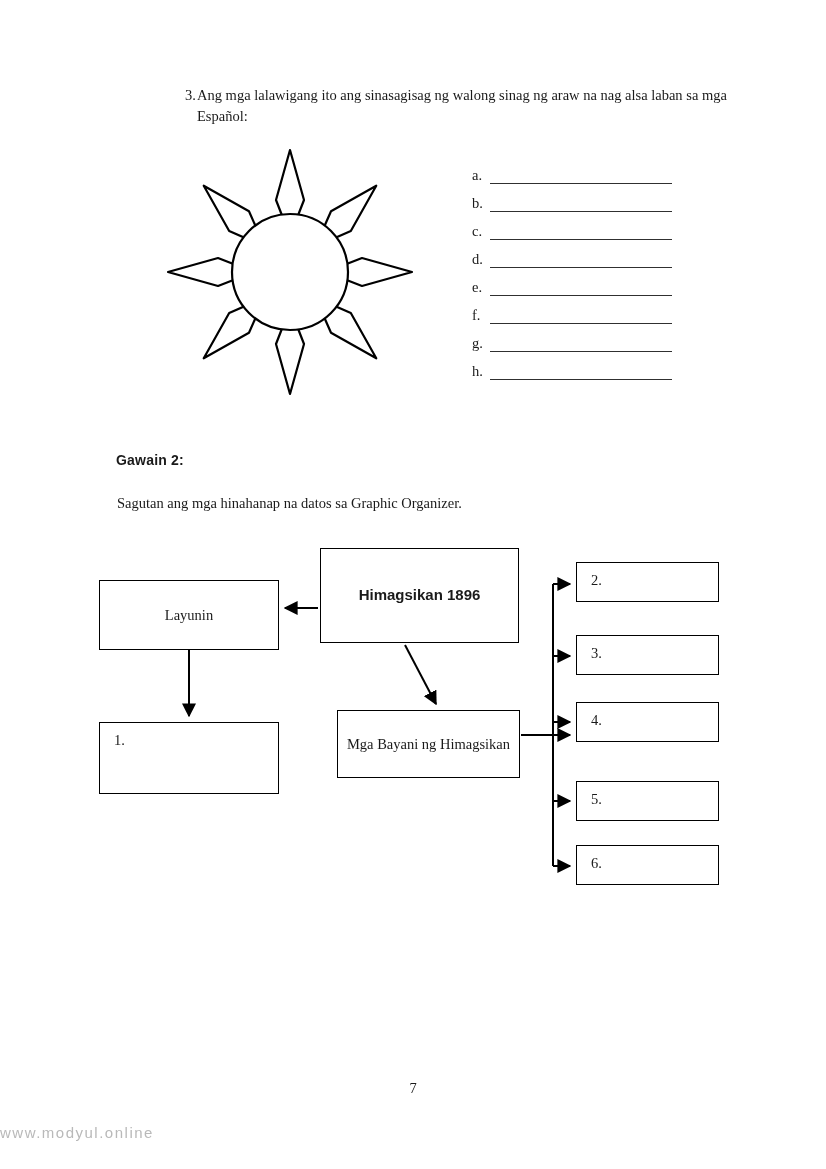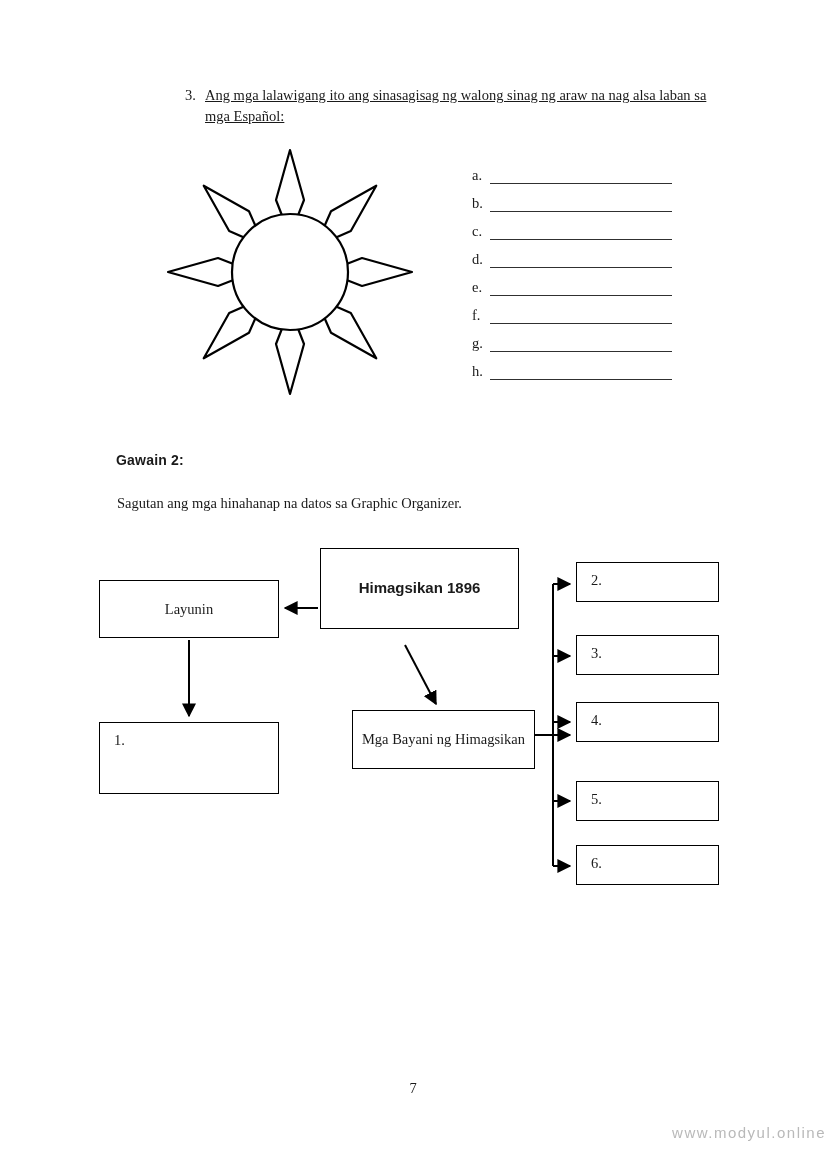--- a/index.html
+++ b/index.html
@@ -30,22 +30,21 @@
     font-size: 14.5px;
     line-height: 1.45;
   }
   .question .q-num {
     position: absolute;
     left: 0;
     top: 0;
   }
   .question .q-text {
     display: block;
-    margin-left: 20px;
-    text-decoration: underline;
+    margin-left: 12px;
   }
 
   
   .sun-figure {
     position: absolute;
     left: 140px;
     top: 135px;
     width: 300px;
     height: 275px;
   }
@@ -119,45 +118,45 @@
     align-items: flex-start;
     padding: 8px 0 0 14px;
     text-align: left;
   }
   .box.center-title {
     font-family: "Liberation Sans", sans-serif;
     font-weight: bold;
     font-size: 15px;
   }
 
-  #box-himagsikan { left: 320px; top: 548px; width: 199px; height: 81px; }
-  #box-layunin    { left: 99px;  top: 580px; width: 180px; height: 58px; }
+  #box-himagsikan { left: 320px; top: 548px; width: 199px; height: 95px; }
+  #box-layunin    { left: 99px;  top: 580px; width: 180px; height: 70px; }
   #box-1          { left: 99px;  top: 722px; width: 180px; height: 72px; }
-  #box-bayani     { left: 352px; top: 710px; width: 183px; height: 59px; }
+  #box-bayani     { left: 337px; top: 710px; width: 183px; height: 68px; }
   #box-2          { left: 576px; top: 562px; width: 143px; height: 40px; }
   #box-3          { left: 576px; top: 635px; width: 143px; height: 40px; }
   #box-4          { left: 576px; top: 702px; width: 143px; height: 40px; }
   #box-5          { left: 576px; top: 781px; width: 143px; height: 40px; }
   #box-6          { left: 576px; top: 845px; width: 143px; height: 40px; }
 
   
   .page-number {
     position: absolute;
     left: 0;
     right: 0;
     top: 1080px;
     text-align: center;
     font-size: 14.5px;
   }
   .watermark {
     position: absolute;
     left: 0;
     right: 0;
     top: 1124px;
-    text-align: right;
+    text-align: left;
     font-family: "Liberation Sans", sans-serif;
     font-size: 15px;
     letter-spacing: 1.5px;
     color: #b9b9b9;
   }
 </style>
 </head>
 <body>
 
 <div class="page">

